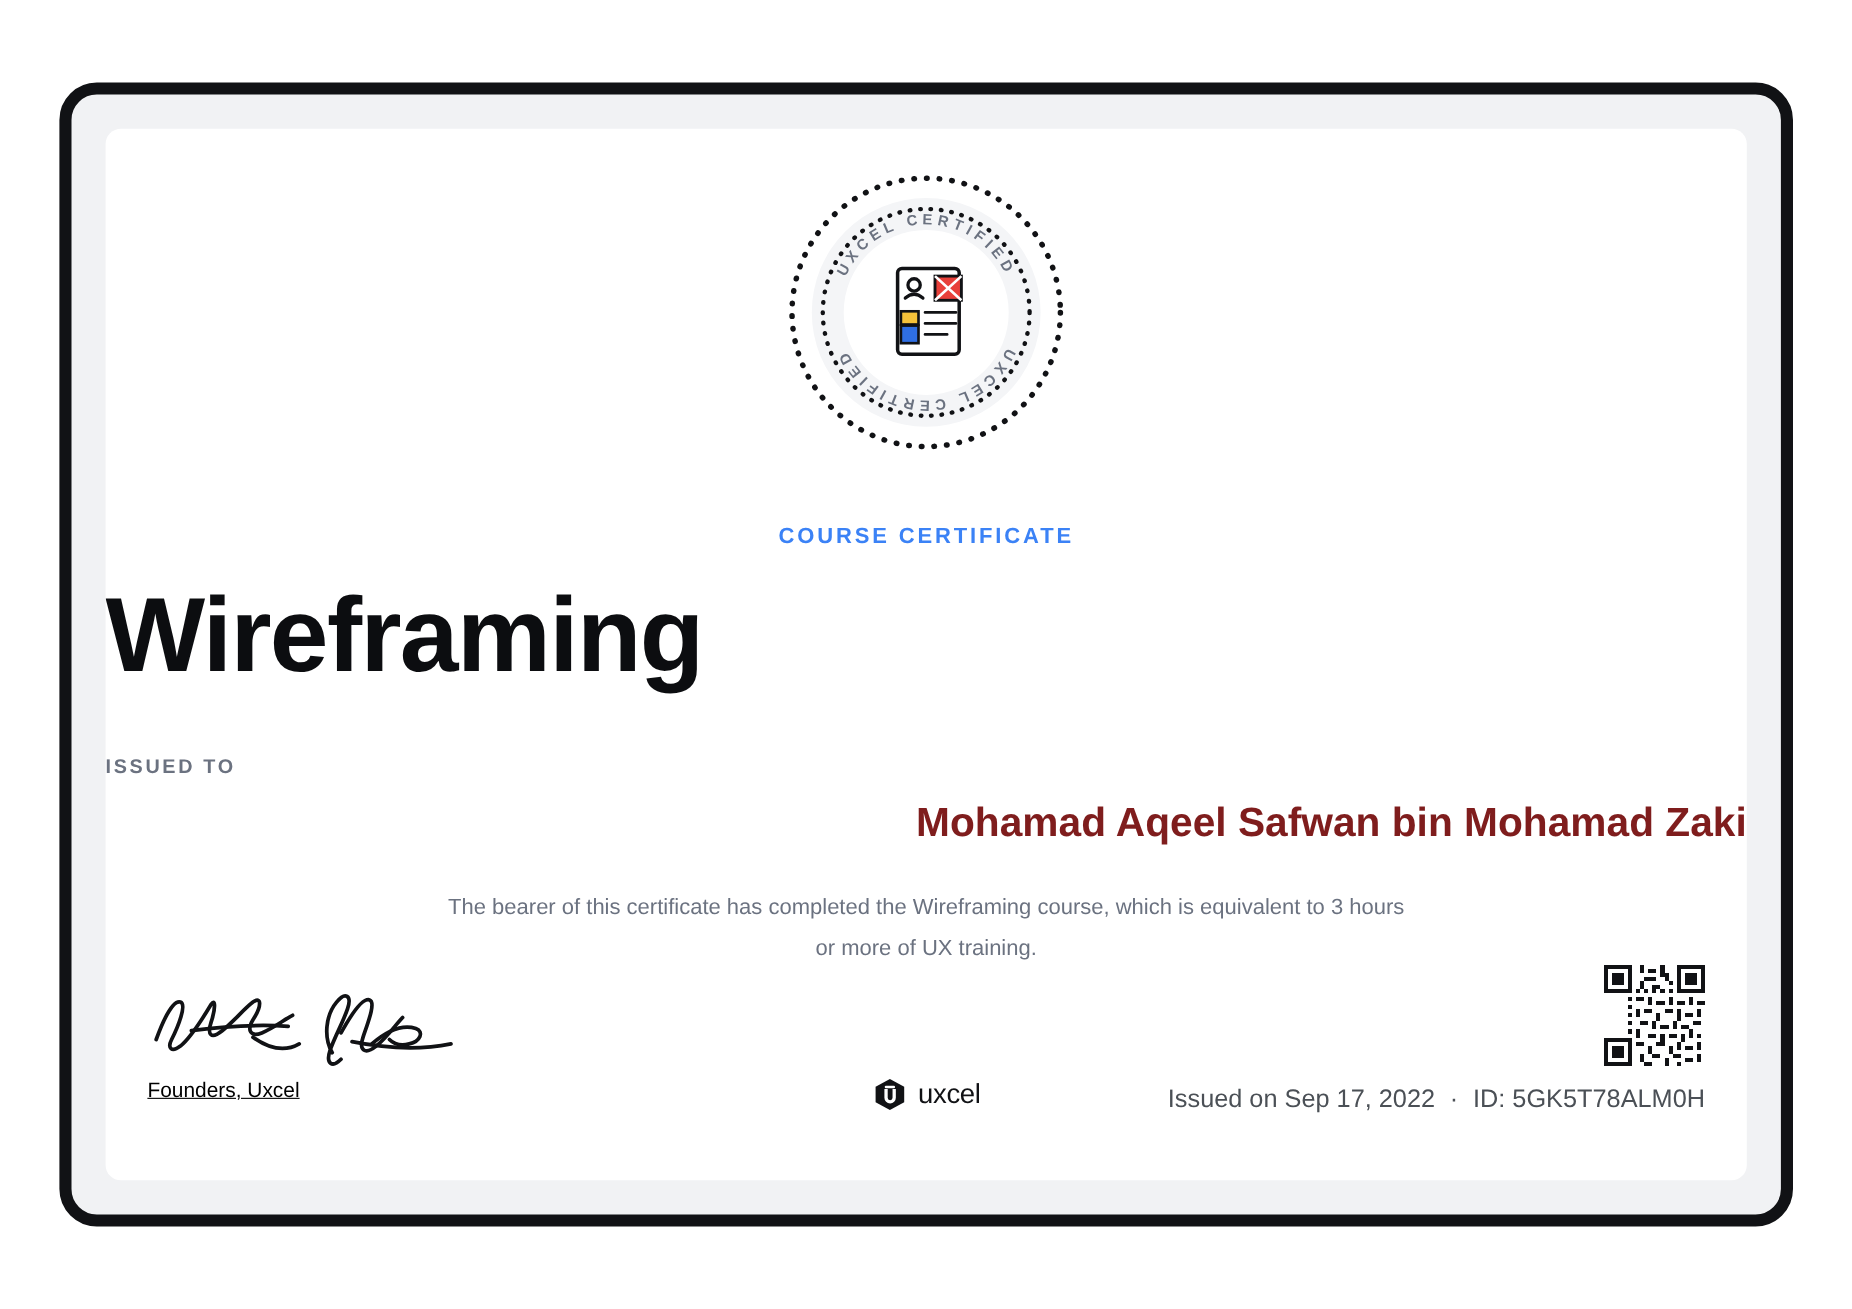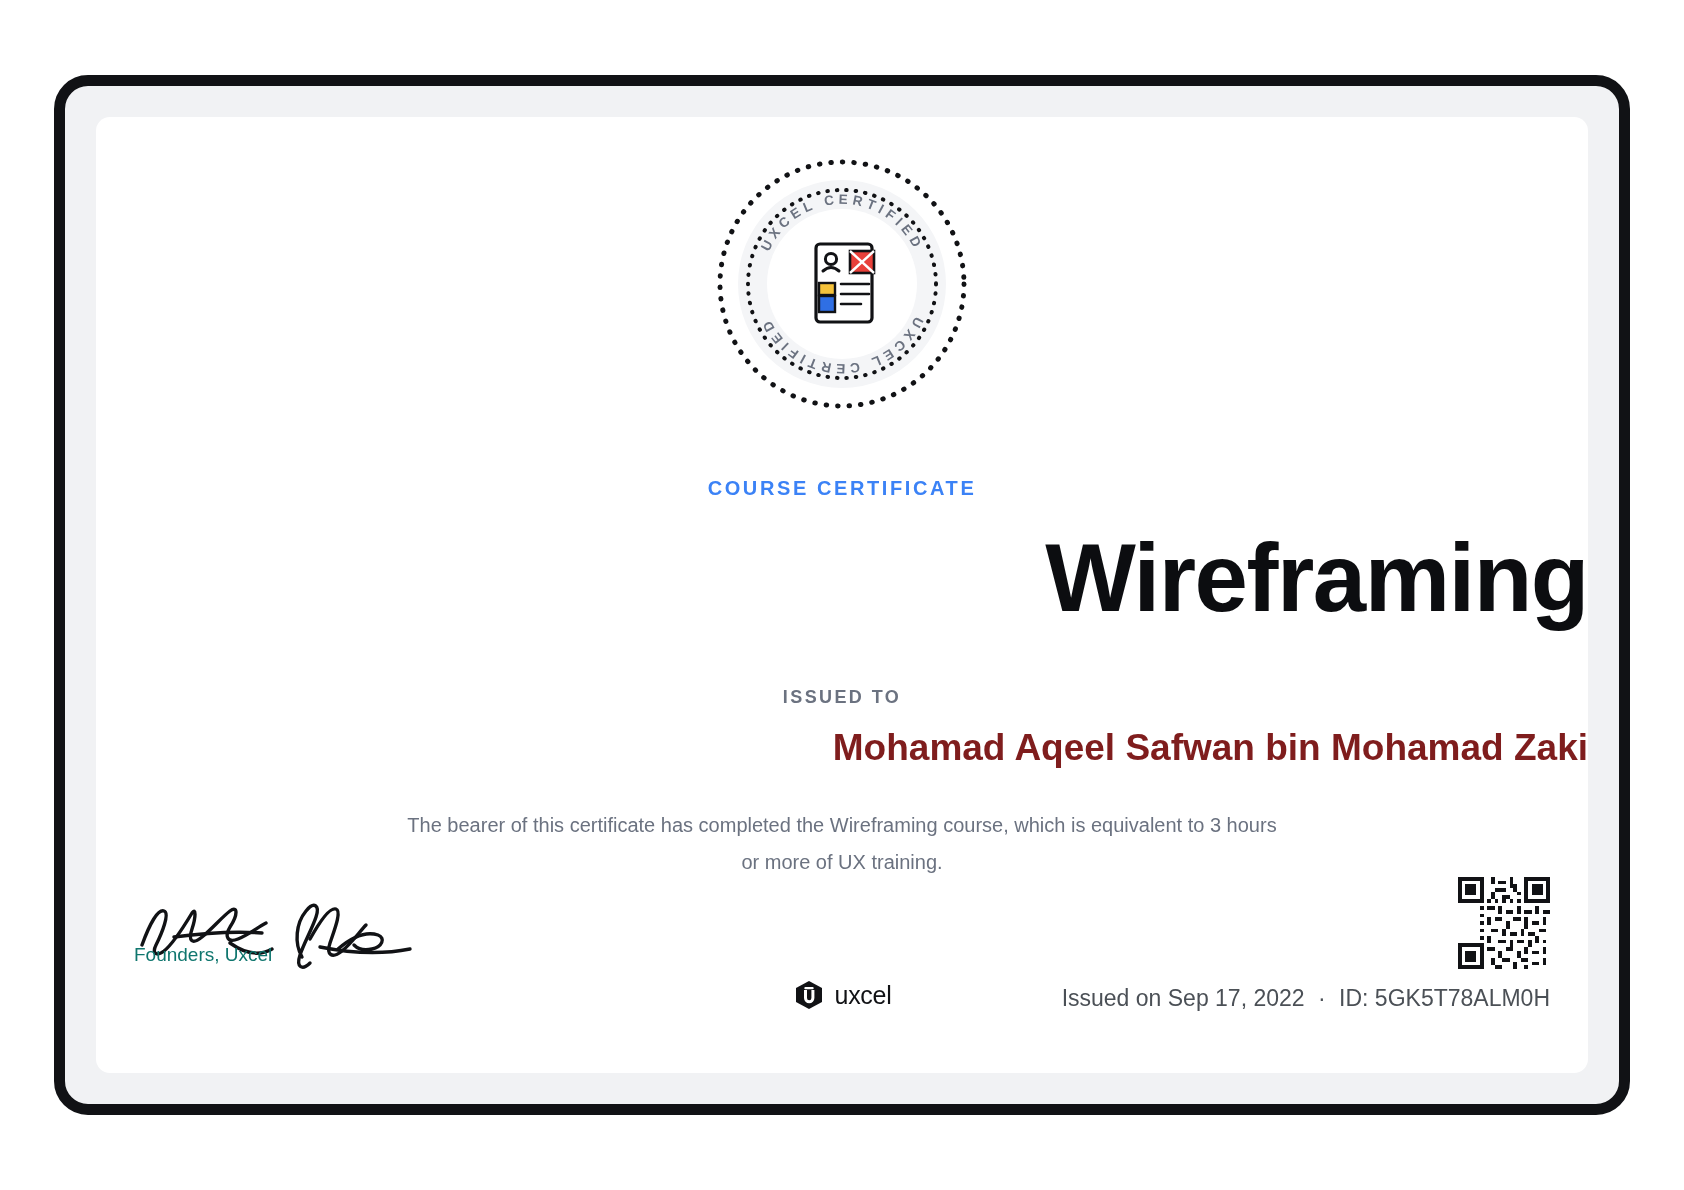--- a/index.html
+++ b/index.html
@@ -61,32 +61,32 @@
     text-align: center;
     font-size: 20px;
     font-weight: bold;
     letter-spacing: 2.6px;
     color: #3b82f6;
   }
   .course-title {
     position: absolute;
     top: 408px;
     left: 0; right: 0;
-    text-align: right;
+    text-align: left;
     font-size: 96px;
     line-height: 1.1;
     font-weight: bold;
     color: #0c0d10;
     letter-spacing: -1.5px;
   }
   .issued-to-label {
     position: absolute;
     top: 570px;
     left: 0; right: 0;
-    text-align: center;
+    text-align: left;
     font-size: 18px;
     font-weight: bold;
     letter-spacing: 2.4px;
     color: #6b7280;
   }
   .recipient {
     position: absolute;
     top: 610px;
     left: 0; right: 0;
     text-align: right;
@@ -109,24 +109,25 @@
   .signature {
     position: absolute;
     left: 38px;
     top: 770px;
     width: 300px;
     height: 90px;
   }
   .founders {
     position: absolute;
     left: 38px;
-    top: 827px;
+    top: 864px;
     width: 320px;
     font-size: 19px;
-    color: #0f766e;
+    color: #000000;
+    text-decoration: underline;
   }
   .brand {
     position: absolute;
     left: 0; right: 0;
     top: 862px;
     display: flex;
     align-items: center;
     justify-content: center;
     gap: 10px;
   }

